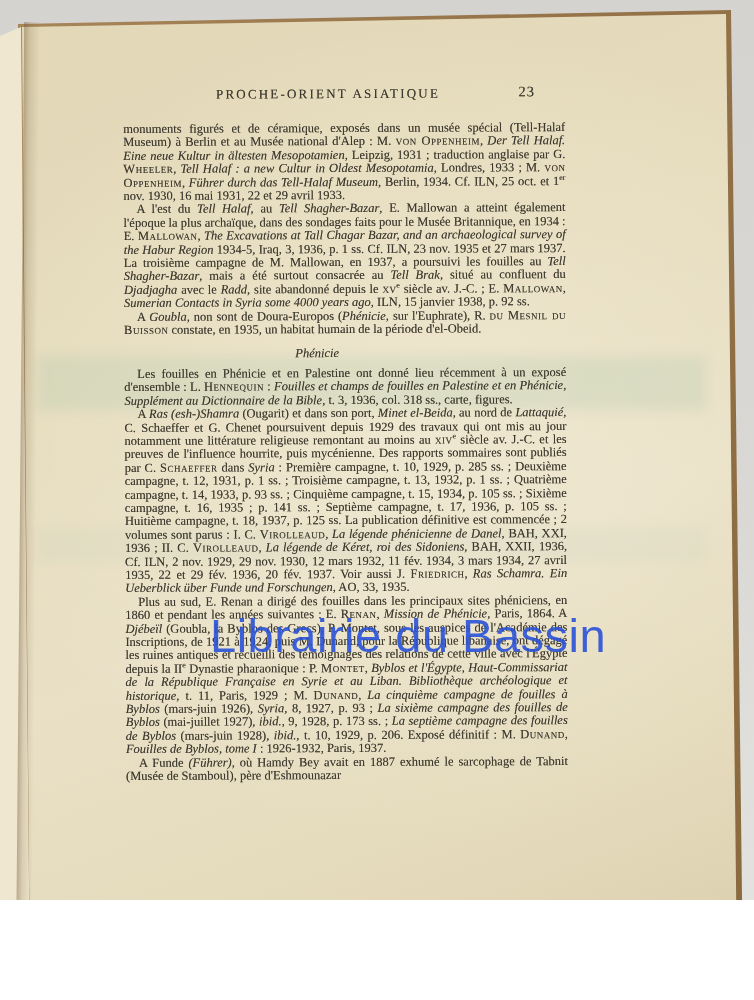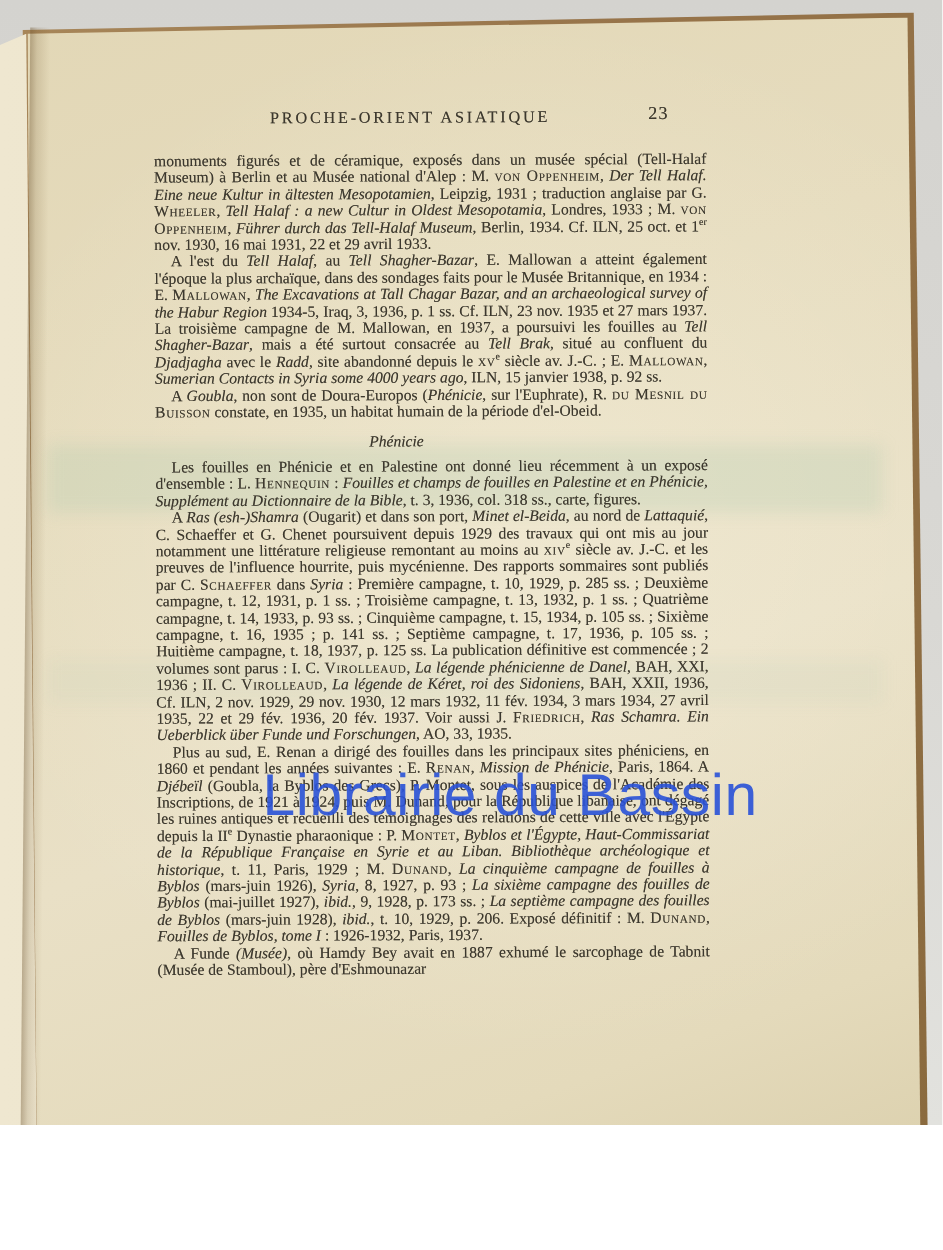--- a/index.html
+++ b/index.html
@@ -110,18 +110,18 @@
       <span class="page-number">23</span>
     </div>
     <div class="body-text">
         <p class="para no-indent"><span class="run-n">monuments figurés et de céramique, exposés dans un musée spécial (Tell-Halaf Museum) à Berlin  et au Musée national d'Alep : M. </span><span class="run-sc">von Oppenheim</span><span class="run-n">, </span><span class="run-i">Der Tell Halaf. Eine neue Kultur in ältesten Mesopotamien</span><span class="run-n">, Leipzig, 1931 ; traduction anglaise par G. </span><span class="run-sc">Wheeler</span><span class="run-n">, </span><span class="run-i">Tell Halaf : a new Cultur in Oldest Mesopotamia</span><span class="run-n">, Londres, 1933 ; M. </span><span class="run-sc">von Oppenheim</span><span class="run-n">, </span><span class="run-i">Führer durch das Tell-Halaf Museum</span><span class="run-n">, Berlin, 1934. Cf. ILN, 25 oct. et 1</span><span class="run-sup">er</span><span class="run-n"> nov. 1930, 16 mai 1931, 22 et 29 avril 1933.</span></p>
         <p class="para"><span class="run-n">A l'est du </span><span class="run-i">Tell Halaf</span><span class="run-n">, au </span><span class="run-i">Tell Shagher-Bazar</span><span class="run-n">, E. Mallowan a atteint également l'époque la plus archaïque, dans des sondages faits pour le Musée Britannique, en 1934 : E. </span><span class="run-sc">Mallowan</span><span class="run-n">, </span><span class="run-i">The Excavations at Tall Chagar Bazar, and an archaeological survey of the Habur Region</span><span class="run-n"> 1934-5, Iraq, 3, 1936, p. 1 ss. Cf. ILN, 23 nov. 1935 et 27 mars 1937. La troisième campagne de M. Mallowan, en 1937, a poursuivi les fouilles au </span><span class="run-i">Tell Shagher-Bazar</span><span class="run-n">, mais a été surtout consacrée au </span><span class="run-i">Tell Brak</span><span class="run-n">, situé au confluent du </span><span class="run-i">Djadjagha</span><span class="run-n"> avec le </span><span class="run-i">Radd</span><span class="run-n">, site abandonné depuis le </span><span class="run-sc">xv</span><span class="run-sup">e</span><span class="run-n"> siècle av. J.-C. ; E. </span><span class="run-sc">Mallowan</span><span class="run-n">, </span><span class="run-i">Sumerian Contacts in Syria some 4000 years ago</span><span class="run-n">, ILN, 15 janvier 1938, p. 92 ss.</span></p>
         <p class="para"><span class="run-n">A </span><span class="run-i">Goubla</span><span class="run-n">, non sont de Doura-Europos (</span><span class="run-i">Phénicie</span><span class="run-n">, sur l'Euphrate), R. </span><span class="run-sc">du Mesnil du Buisson</span><span class="run-n"> constate, en 1935, un habitat humain de la période d'el-Obeid.</span></p>
         <div class="section-heading">Phénicie</div>
         <p class="para"><span class="run-n">Les fouilles en Phénicie et en Palestine ont donné lieu récemment à un exposé d'ensemble : L. </span><span class="run-sc">Hennequin</span><span class="run-n"> : </span><span class="run-i">Fouilles et champs de fouilles en Palestine et en Phénicie, Supplément au Dictionnaire de la Bible</span><span class="run-n">, t. 3, 1936, col. 318 ss., carte, figures.</span></p>
         <p class="para"><span class="run-n">A </span><span class="run-i">Ras (esh-)Shamra</span><span class="run-n"> (Ougarit) et dans son port, </span><span class="run-i">Minet el-Beida</span><span class="run-n">, au nord de </span><span class="run-i">Lattaquié</span><span class="run-n">, C. Schaeffer et G. Chenet poursuivent depuis 1929 des travaux qui ont mis au jour notamment une littérature religieuse remontant au moins au </span><span class="run-sc">xiv</span><span class="run-sup">e</span><span class="run-n"> siècle av. J.-C. et les preuves de l'influence hourrite, puis mycénienne. Des rapports sommaires sont publiés par C. </span><span class="run-sc">Schaeffer</span><span class="run-n"> dans </span><span class="run-i">Syria</span><span class="run-n"> : Première campagne, t. 10, 1929, p. 285 ss. ; Deuxième campagne, t. 12, 1931, p. 1 ss. ; Troisième campagne, t. 13, 1932, p. 1 ss. ; Quatrième campagne, t. 14, 1933, p. 93 ss. ; Cinquième campagne, t. 15, 1934, p. 105 ss. ; Sixième campagne, t. 16, 1935 ; p. 141 ss. ; Septième campagne, t. 17, 1936, p. 105 ss. ; Huitième campagne, t. 18, 1937, p. 125 ss. La publication définitive est commencée ; 2 volumes sont parus : I. C. </span><span class="run-sc">Virolleaud</span><span class="run-n">, </span><span class="run-i">La légende phénicienne de Danel</span><span class="run-n">, BAH, XXI, 1936 ; II. C. </span><span class="run-sc">Virolleaud</span><span class="run-n">, </span><span class="run-i">La légende de Kéret, roi des Sidoniens</span><span class="run-n">, BAH, XXII, 1936, Cf. ILN, 2 nov. 1929, 29 nov. 1930, 12 mars 1932, 11 fév. 1934, 3 mars 1934, 27 avril 1935, 22 et 29 fév. 1936, 20 fév. 1937. Voir aussi J. </span><span class="run-sc">Friedrich</span><span class="run-n">, </span><span class="run-i">Ras Schamra. Ein Ueberblick über Funde und Forschungen</span><span class="run-n">, AO, 33, 1935.</span></p>
         <p class="para"><span class="run-n">Plus au sud, E. Renan a dirigé des fouilles dans les principaux sites phéniciens, en 1860 et pendant les années suivantes : E. </span><span class="run-sc">Renan</span><span class="run-n">, </span><span class="run-i">Mission de Phénicie</span><span class="run-n">, Paris, 1864. A </span><span class="run-i">Djébeïl</span><span class="run-n"> (Goubla, la Byblos des Grecs), P. Montet, sous les auspices de l'Académie des Inscriptions, de 1921 à 1924, puis M. Dunand, pour la République libanaise, ont dégagé les ruines antiques et recueilli des témoignages des relations de cette ville avec l'Égypte depuis la II</span><span class="run-sup">e</span><span class="run-n"> Dynastie pharaonique : P. </span><span class="run-sc">Montet</span><span class="run-n">, </span><span class="run-i">Byblos et l'Égypte, Haut-Commissariat de la République Française en Syrie et au Liban. Bibliothèque archéologique et historique</span><span class="run-n">, t. 11, Paris, 1929 ; M. </span><span class="run-sc">Dunand</span><span class="run-n">, </span><span class="run-i">La cinquième campagne de fouilles à Byblos</span><span class="run-n"> (mars-juin 1926), </span><span class="run-i">Syria</span><span class="run-n">, 8, 1927, p. 93 ; </span><span class="run-i">La sixième campagne des fouilles de Byblos</span><span class="run-n"> (mai-juillet 1927), </span><span class="run-i">ibid.</span><span class="run-n">, 9, 1928, p. 173 ss. ; </span><span class="run-i">La septième campagne des fouilles de Byblos</span><span class="run-n"> (mars-juin 1928), </span><span class="run-i">ibid.</span><span class="run-n">, t. 10, 1929, p. 206. Exposé définitif : M. </span><span class="run-sc">Dunand</span><span class="run-n">, </span><span class="run-i">Fouilles de Byblos, tome I</span><span class="run-n"> : 1926-1932, Paris, 1937.</span></p>
-        <p class="para"><span class="run-n">A Funde </span><span class="run-i">(Musée)</span><span class="run-n">, où Hamdy Bey avait en 1887 exhumé le sarcophage de Tabnit (Musée de Stamboul), père d'Eshmounazar</span></p>
+        <p class="para"><span class="run-n">A Funde </span><span class="run-i">(Führer)</span><span class="run-n">, où Hamdy Bey avait en 1887 exhumé le sarcophage de Tabnit (Musée de Stamboul), père d'Eshmounazar</span></p>
       </div>
   </div>
 
   <div class="watermark" title="Librairie du Bassin" style="color: rgb(42, 82, 216);">Librairie du Bassin</div>
 </div>
 
 </body></html>

